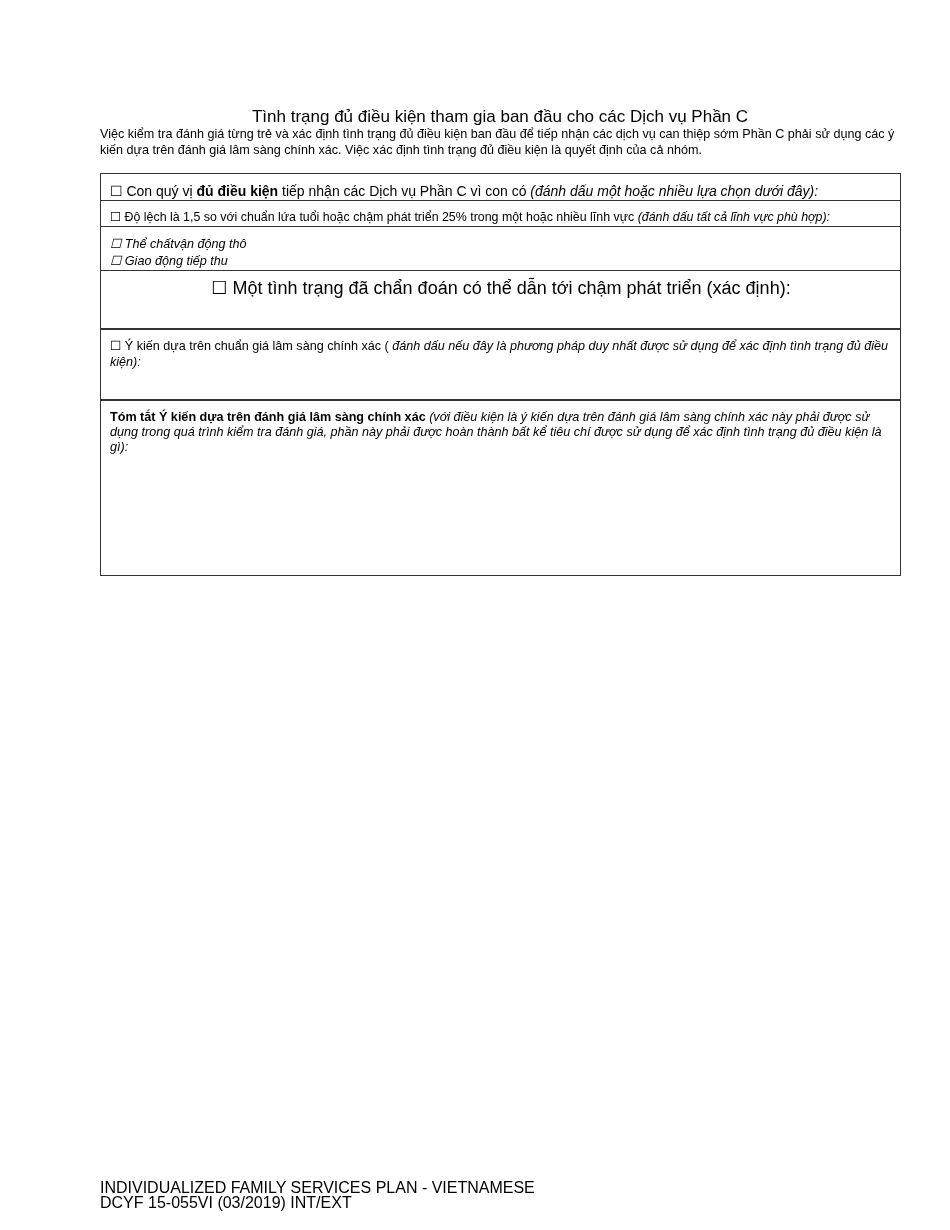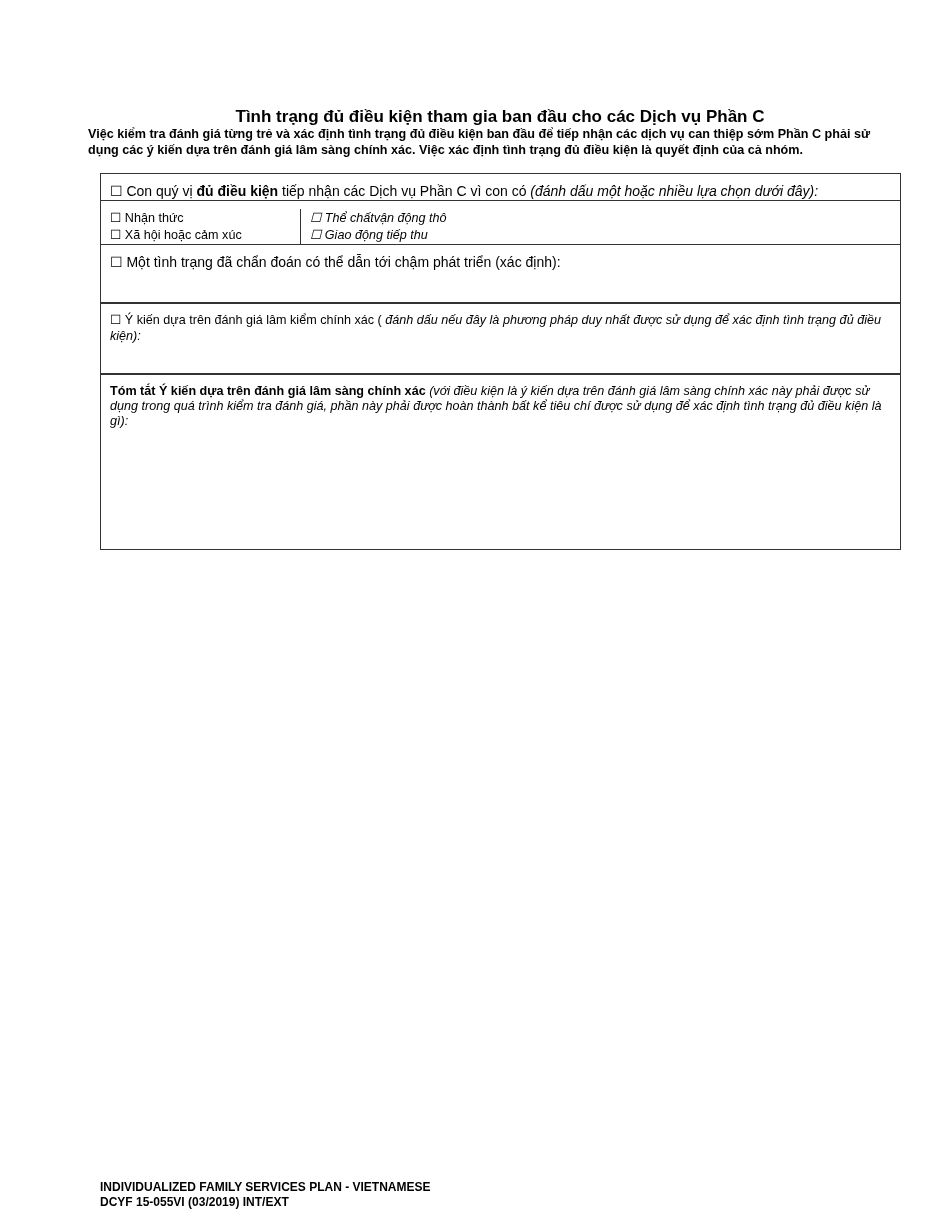--- a/index.html
+++ b/index.html
@@ -1,63 +1,63 @@
 <!DOCTYPE html>
 <html><head>
 <meta charset="utf-8">
 <style>
   html, body { margin: 0; padding: 0; background: #ffffff; }
   body { width: 950px; height: 1230px; position: relative; font-family: "Liberation Sans", sans-serif; color: #000; }
-  .page-title { position: absolute; left: 100px; width: 800px; top: 107px; text-align: center; font-size: 17px; font-weight: bold; line-height: 20px; }
-  .intro { position: absolute; left: 88px; width: 805px; top: 127px; font-size: 12.6px; line-height: 15.5px; font-weight: bold; }
+  .page-title { position: absolute; left: 100px; width: 800px; top: 107px; text-align: center; font-size: 17px; font-weight: normal; line-height: 20px; }
+  .intro { position: absolute; left: 100px; width: 805px; top: 127px; font-size: 12.6px; line-height: 15.5px; }
   .form-table { position: absolute; left: 100px; top: 173px; width: 801px; border: 1px solid #333; box-sizing: border-box; }
   .row { border-bottom: 1px solid #333; box-sizing: border-box; padding-left: 9px; padding-right: 8px; margin-top: 8px; }
   .row:last-child { border-bottom: none; }
   .row.r1 { height: 19px; font-size: 14px; line-height: 18px; }
   .row.r2 { height: 18px; font-size: 12.4px; line-height: 16px; }
   .row.r3 { height: 36px; padding: 0; display: flex; }
-  .row.r4 { height: 51px; font-size: 14px; line-height: 16px; padding-top: 1px; border-bottom: 2px solid #333; }
+  .row.r4 { height: 51px; font-size: 18px; line-height: 16px; padding-top: 1px; border-bottom: 2px solid #333; text-align: center; }
   .row.r5 { height: 63px; font-size: 12.6px; line-height: 15.5px; padding-top: 1px; border-bottom: 2px solid #333; }
   .row.r6 { height: 166px; font-size: 12.6px; line-height: 15px; padding-top: 1px; }
   .cell { box-sizing: border-box; border-right: 1px solid #333; padding-left: 9px; padding-top: 1px; font-size: 12.6px; line-height: 17px; }
   .cell:last-child { border-right: none; }
   .c1 { width: 200px; } .c2 { width: 200px; } .c3 { width: 199px; font-style: italic; } .c4 { flex: 1; }
   .it { font-style: italic; }
   .b { font-weight: bold; }
   .cb { cursor: pointer; }
-  .footer { position: absolute; left: 100px; top: 1180px; font-size: 12px; font-weight: bold; line-height: 15px; }
+  .footer { position: absolute; left: 100px; top: 1180px; font-size: 16px; font-weight: normal; line-height: 15px; }
 </style>
 </head>
 <body>
 
 <div class="page-title">Tình trạng đủ điều kiện tham gia ban đầu cho các Dịch vụ Phần C</div>
 <div class="intro">Việc kiểm tra đánh giá từng trẻ và xác định tình trạng đủ điều kiện ban đầu để tiếp nhận các dịch vụ can thiệp sớm Phần C phải sử dụng các ý kiến dựa trên đánh giá lâm sàng chính xác. Việc xác định tình trạng đủ điều kiện là quyết định của cả nhóm.</div>
 
 <div class="form-table">
   <div class="row r1">
     <span class="cb">☐</span>
     <span> </span><span>Con quý vị </span><span class="b">đủ điều kiện</span><span> tiếp nhận các Dịch vụ Phần C vì con có </span><span class="it">(đánh dấu một hoặc nhiều lựa chọn dưới đây):</span>
   </div>
+  <div class="row r2">
+    <span class="cb">☐</span>
+    <span>Độ lệch là 1,5 so với chuẩn lứa tuổi hoặc chậm phát triển 25% trong một hoặc nhiều lĩnh vực </span><span class="it">(đánh dấu tất cả lĩnh vực phù hợp):</span>
+  </div>
   <div class="row r3">
-    <div class="cell c1">
-      <div><span class="cb">☐</span> <span>Nhận thức</span></div>
-      <div><span class="cb">☐</span> <span>Xã hội hoặc cảm xúc</span></div>
-    </div>
     <div class="cell c3">
       <div><span class="cb">☐</span> <span>Thể chấtvận động thô</span></div>
       <div><span class="cb">☐</span> <span>Giao động tiếp thu</span></div>
     </div>
   </div>
   <div class="row r4">
     <span class="cb">☐</span>
     <span>Một tình trạng đã chẩn đoán có thể dẫn tới chậm phát triển (xác định):</span>
   </div>
   <div class="row r5">
     <span class="cb">☐</span>
-    <span>Ý kiến dựa trên đánh giá lâm kiểm chính xác ( </span><span class="it">đánh dấu nếu đây là phương pháp duy nhất được sử dụng để xác định tình trạng đủ điều kiện):</span>
+    <span>Ý kiến dựa trên chuẩn giá lâm sàng chính xác ( </span><span class="it">đánh dấu nếu đây là phương pháp duy nhất được sử dụng để xác định tình trạng đủ điều kiện):</span>
   </div>
   <div class="row r6">
     <span class="b">Tóm tắt Ý kiến dựa trên đánh giá lâm sàng chính xác</span><span class="it"> (với điều kiện là ý kiến dựa trên đánh giá lâm sàng chính xác này phải được sử dụng trong quá trình kiểm tra đánh giá, phần này phải được hoàn thành bất kể tiêu chí được sử dụng để xác định tình trạng đủ điều kiện là gì):</span>
   </div>
 </div>
 
 <div class="footer">
   <div>INDIVIDUALIZED FAMILY SERVICES PLAN - VIETNAMESE</div>
   <div>DCYF 15-055VI (03/2019) INT/EXT</div>
 </div>

